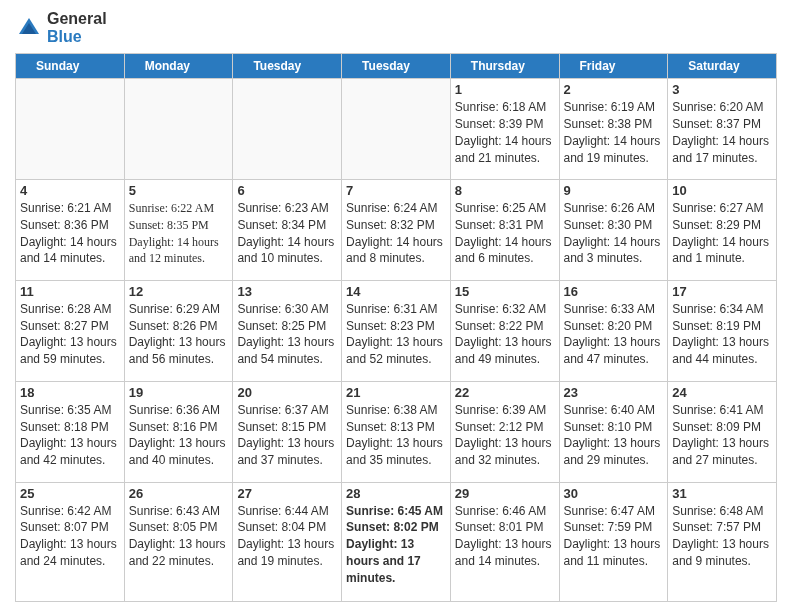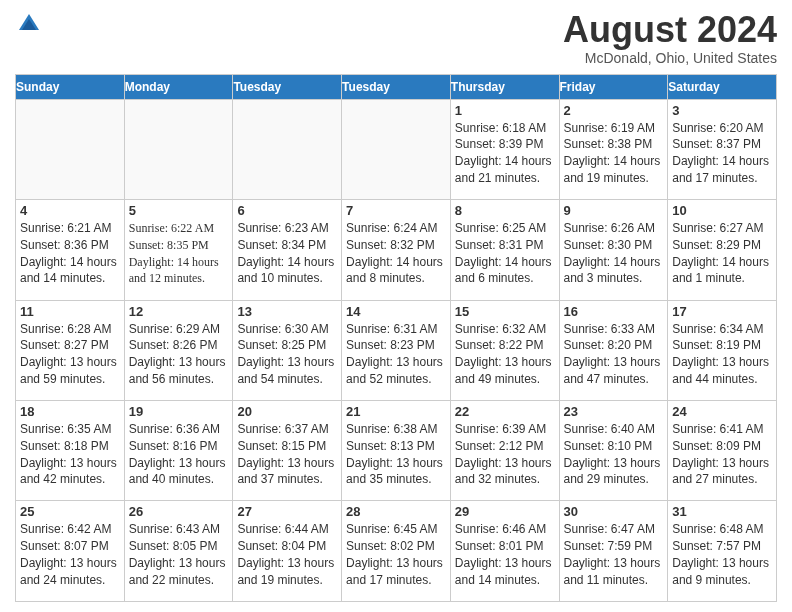--- a/index.html
+++ b/index.html
@@ -65,21 +65,21 @@
       border: 1px solid #ccc;
       border-collapse: collapse;
       width: 100%;
       table-layout: fixed;
     }
     .calendar th {
       background-color: #2a7abf;
       color: #fff;
       font-size: 12px;
       font-weight: bold;
-      padding: 5px 0;
+      padding: 5px 20px;
       text-align: left;
       border: 1px solid #ccc;
     }
     .calendar td {
       border: 1px solid #ccc;
       vertical-align: top;
       padding: 3px 4px;
       font-size: 9.5px;
       color: #333;
       background: #fff;
@@ -123,24 +123,24 @@
 </head>
 <body>
 
 <div class="page">
   <div class="header">
     <div class="logo">
       <svg class="logo-icon" viewBox="0 0 28 28">
         <polygon points="14,4 24,20 4,20" fill="#2a7abf"></polygon>
         <polygon points="14,9 21,20 7,20" fill="#1a5a9a"></polygon>
       </svg>
-    </div>
-    <div class="title-block">
-      <div class="main-title">August 2024</div>
-      <div class="subtitle">McDonald, Ohio, United States</div>
+      <div class="logo-text">
+        <span class="logo-general">General</span>
+        <span class="logo-blue">Blue</span>
+      </div>
     </div>
   </div>
 
   <table class="calendar">
     <thead>
       <tr>
         <th>Sunday</th>
         <th>Monday</th>
         <th>Tuesday</th>
         <th>Tuesday</th>
@@ -320,21 +320,21 @@
 Daylight: 13 hours and 22 minutes.</div>
           </td>
           <td>
             <span class="day-num">27</span>
             <div class="day-info" style="white-space: pre-line;">Sunrise: 6:44 AM
 Sunset: 8:04 PM
 Daylight: 13 hours and 19 minutes.</div>
           </td>
           <td>
             <span class="day-num">28</span>
-            <div class="day-info" style="white-space: pre-line;">Sunrise: 6:45 AM
+            <div class="day-info" style="white-space: pre-line; font-weight: bold;">Sunrise: 6:45 AM
 Sunset: 8:02 PM
 Daylight: 13 hours and 17 minutes.</div>
           </td>
           <td>
             <span class="day-num">29</span>
             <div class="day-info" style="white-space: pre-line;">Sunrise: 6:46 AM
 Sunset: 8:01 PM
 Daylight: 13 hours and 14 minutes.</div>
           </td>
           <td>

